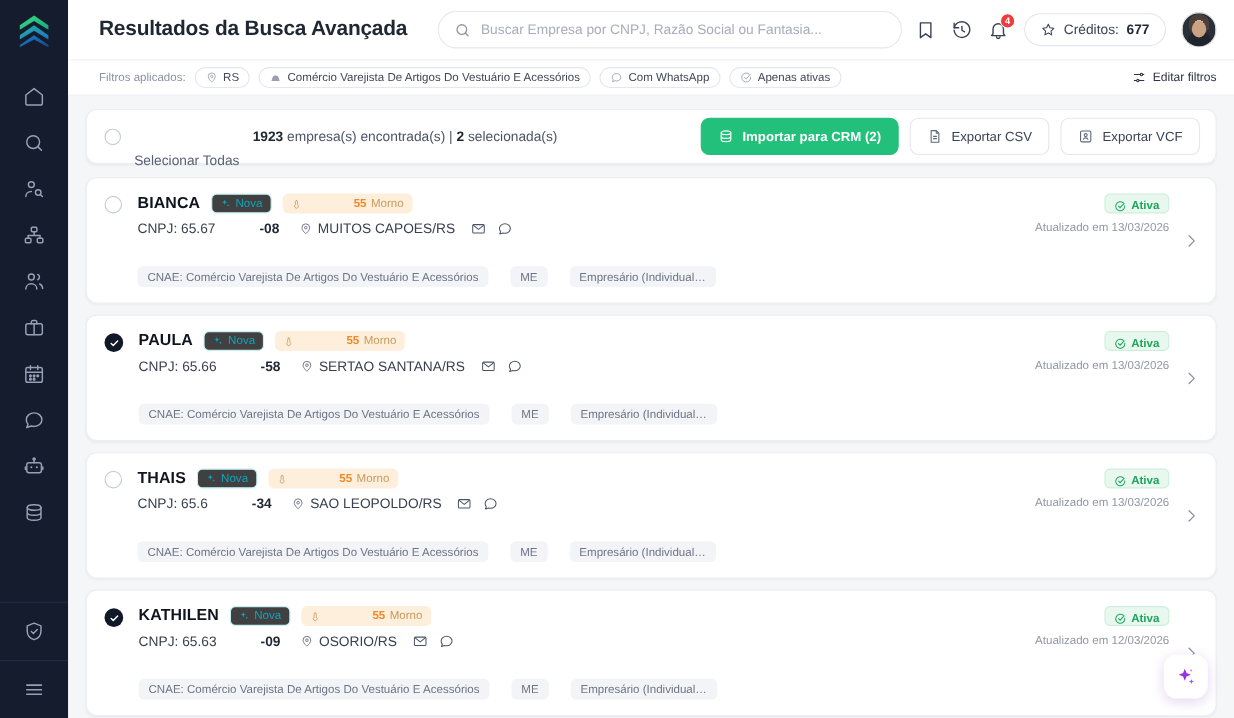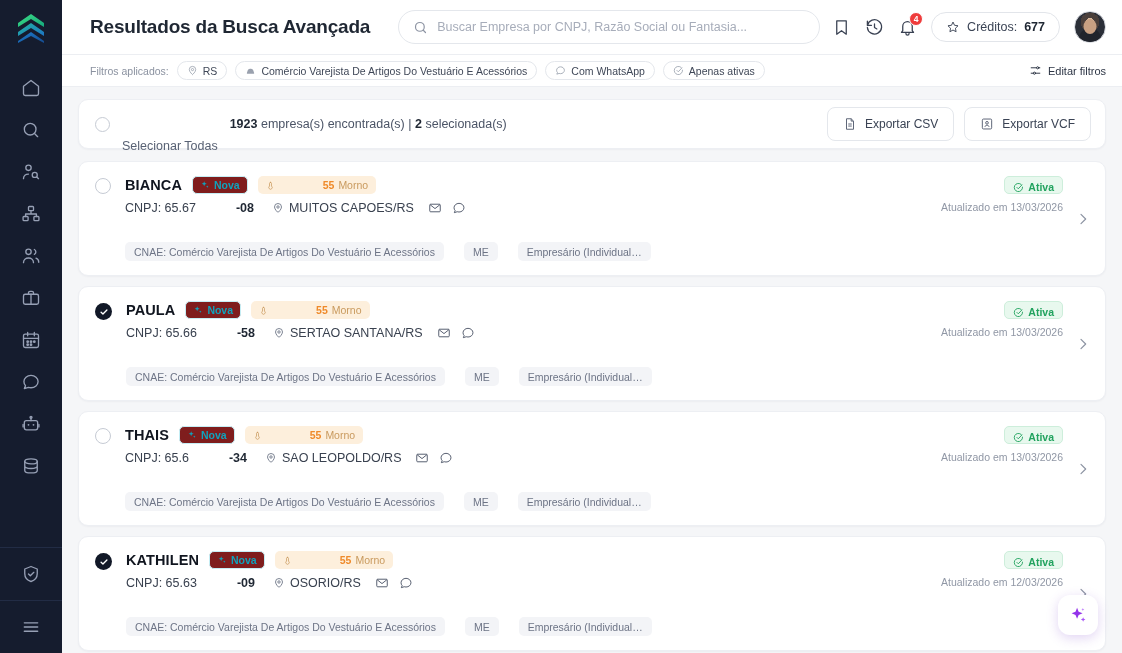--- a/index.html
+++ b/index.html
@@ -153,22 +153,22 @@
   }
   .check-on {
     width: 17px; height: 17px; border-radius: 50%; background: #111827;
     flex: 0 0 auto; margin-top: 2px; cursor: pointer;
     display: flex; align-items: center; justify-content: center; color: #fff;
   }
   .card-body { margin-left: 14px; flex: 1 1 auto; min-width: 0; }
   .row1 { display: flex; align-items: center; gap: 10px; }
   .cname { font-size: 14.5px; font-weight: 700; color: #10151f; letter-spacing: .1px; white-space: nowrap; }
   .badge-new {
-    height: 18px; background: #7f1d1d; border: 1px solid #c5eef5; border-radius: 5px;
-    color: #0fa3bd; font-size: 10.5px; font-weight: 700;
+    height: 18px; background: #404040; border: 1px solid #c5eef5; border-radius: 5px;
+    color: #0fa3bd; font-size: 10.5px; font-weight: 400;
     display: flex; align-items: center; gap: 4px; padding: 0 7px; white-space: nowrap;
   }
   .badge-temp {
     height: 18px; background: #fdefdc; border-radius: 5px;
     font-size: 10.5px; display: flex; align-items: center; gap: 4px;
     padding: 0 8px; white-space: nowrap; color: #c99a5e;
   }
   .badge-temp b { color: #ef8a2a; font-weight: 700; padding-left: 44px; }
   .row2 { display: flex; align-items: flex-start; margin-top: 7px; font-size: 12.5px; color: #39414f; }
   .cnpj { white-space: nowrap; }
@@ -416,20 +416,27 @@
     </div>
 
     <div class="content">
 
       <div class="actionbar">
         <div class="radio-o"></div>
         <span class="sel-all">Selecionar Todas</span>
         <span class="counts"><b>1923</b> <span>empresa(s) encontrada(s)</span> <span>|</span> <b>2</b> <span>selecionada(s)</span></span>
 
         <div class="ab-right">
+          <div class="btn btn-primary">
+            <svg width="14" height="14" viewBox="0 0 24 24" fill="none" stroke="currentColor" stroke-width="1.8" stroke-linecap="round" stroke-linejoin="round">
+                <ellipse cx="12" cy="6.5" rx="7.5" ry="3"></ellipse>
+                <path d="M4.5 6.5v10.8c0 1.7 3.4 3 7.5 3s7.5-1.3 7.5-3V6.5M4.5 12c0 1.7 3.4 3 7.5 3s7.5-1.3 7.5-3"></path>
+              </svg>
+            <span>Importar para CRM (2)</span>
+          </div>
           <div class="btn btn-ghost">
             <svg width="14" height="14" viewBox="0 0 24 24" fill="none" stroke="currentColor" stroke-width="1.7" stroke-linejoin="round">
                 <path d="M6 3h8l4 4v14H6z"></path>
                 <path d="M14 3v4h4"></path>
                 <path d="M9 12h6M9 15.5h6"></path>
               </svg>
             <span>Exportar CSV</span>
           </div>
           <div class="btn btn-ghost">
             <svg width="14" height="14" viewBox="0 0 24 24" fill="none" stroke="currentColor" stroke-width="1.7" stroke-linejoin="round">

